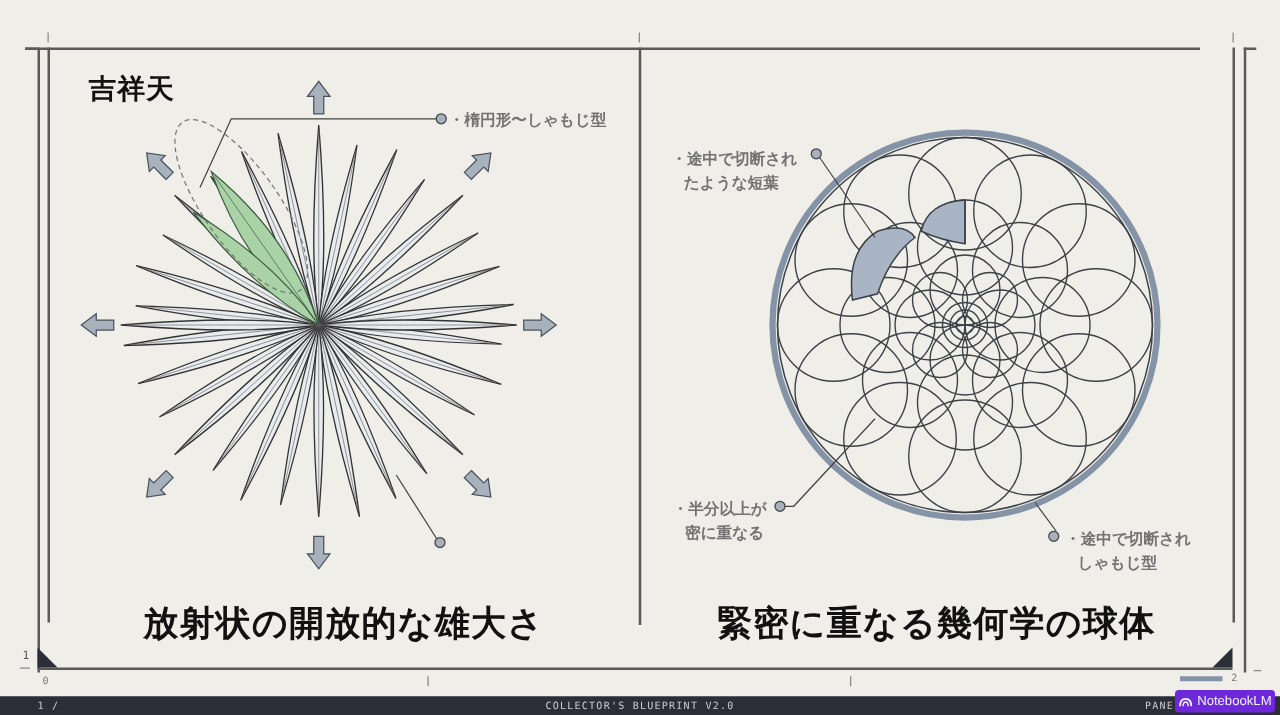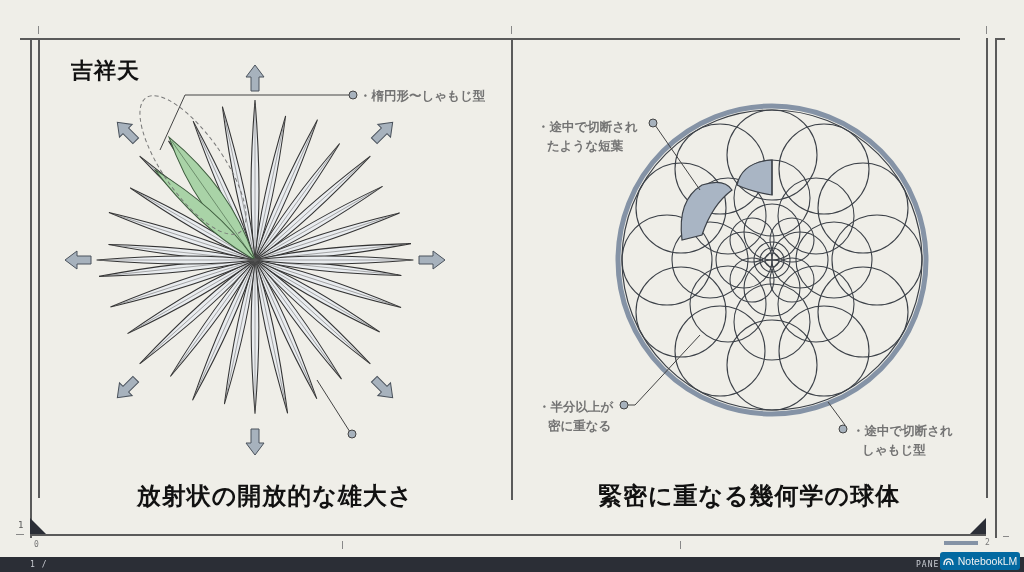--- a/index.html
+++ b/index.html
@@ -14,21 +14,21 @@
 
   
   .line { position: absolute; background: #5a5a5a; }
   .tick { position: absolute; background: #888; }
 
   .panel-title {
     position: absolute; font-weight: bold; font-size: 22px; color: #111;
     letter-spacing: 1px;
   }
   .caption {
-    position: absolute; font-weight: bold; font-size: 24px; color: #111;
+    position: absolute; font-weight: bold; font-size: 28px; color: #111;
     letter-spacing: 1px; text-align: center;
   }
   .note {
     position: absolute; font-weight: bold; font-size: 12.5px; line-height: 19px; color: #737373;
     white-space: nowrap;
   }
 
   .corner-tri {
     position: absolute; width: 0; height: 0;
   }
@@ -38,21 +38,21 @@
     background: #2b2e36;
     font-family: "DejaVu Sans Mono", "Liberation Mono", monospace;
     font-size: 8px; color: #c9ccd2; letter-spacing: 1px;
   }
   .statusbar .sb-left { position: absolute; left: 30px; top: 3px; }
   .statusbar .sb-center { position: absolute; left: 0; width: 1024px; top: 3px; text-align: center; }
   .statusbar .sb-right { position: absolute; left: 916px; top: 3px; }
 
   .badge {
     position: absolute; left: 940px; top: 552px; width: 80px; height: 18px;
-    background: #0369a1; border-radius: 3px;
+    background: #6d28d9; border-radius: 3px;
     color: #f2f2f2; font-family: "Liberation Sans", sans-serif; font-size: 10.5px;
     display: flex; align-items: center; justify-content: center; gap: 4px;
   }
   .small-num { position: absolute; font-family: "DejaVu Sans Mono", monospace; font-size: 8px; color: #777; }
   .scrollbar { position: absolute; left: 944px; top: 541px; width: 34px; height: 4px; background: #8593a6; }
 </style>
 </head>
 <body>
 
 <div class="stage">
@@ -252,20 +252,21 @@
   </div>
   <div class="note" style="left:852px;top:421px;">
     <div>・途中で切断され</div>
     <div style="padding-left:10px;">しゃもじ型</div>
   </div>
 
   <div class="caption" style="left:512px;width:474px;top:480px;">緊密に重なる幾何学の球体</div>
 
   <div class="statusbar">
     <span class="sb-left">1 /</span>
+    <span class="sb-center">COLLECTOR'S BLUEPRINT V2.0</span>
     <span class="sb-right">PANEL</span>
   </div>
 
   <div class="badge">
     <svg width="11" height="9" viewBox="0 0 11 9">
       <path d="M1,8 Q1,2 5.5,2 Q10,2 10,8" fill="none" stroke="#f2f2f2" stroke-width="1.4"></path>
       <path d="M3.5,8 Q3.5,4.5 5.5,4.5 Q7.5,4.5 7.5,8" fill="none" stroke="#f2f2f2" stroke-width="1.2"></path>
     </svg>
     <span>NotebookLM</span>
   </div>

